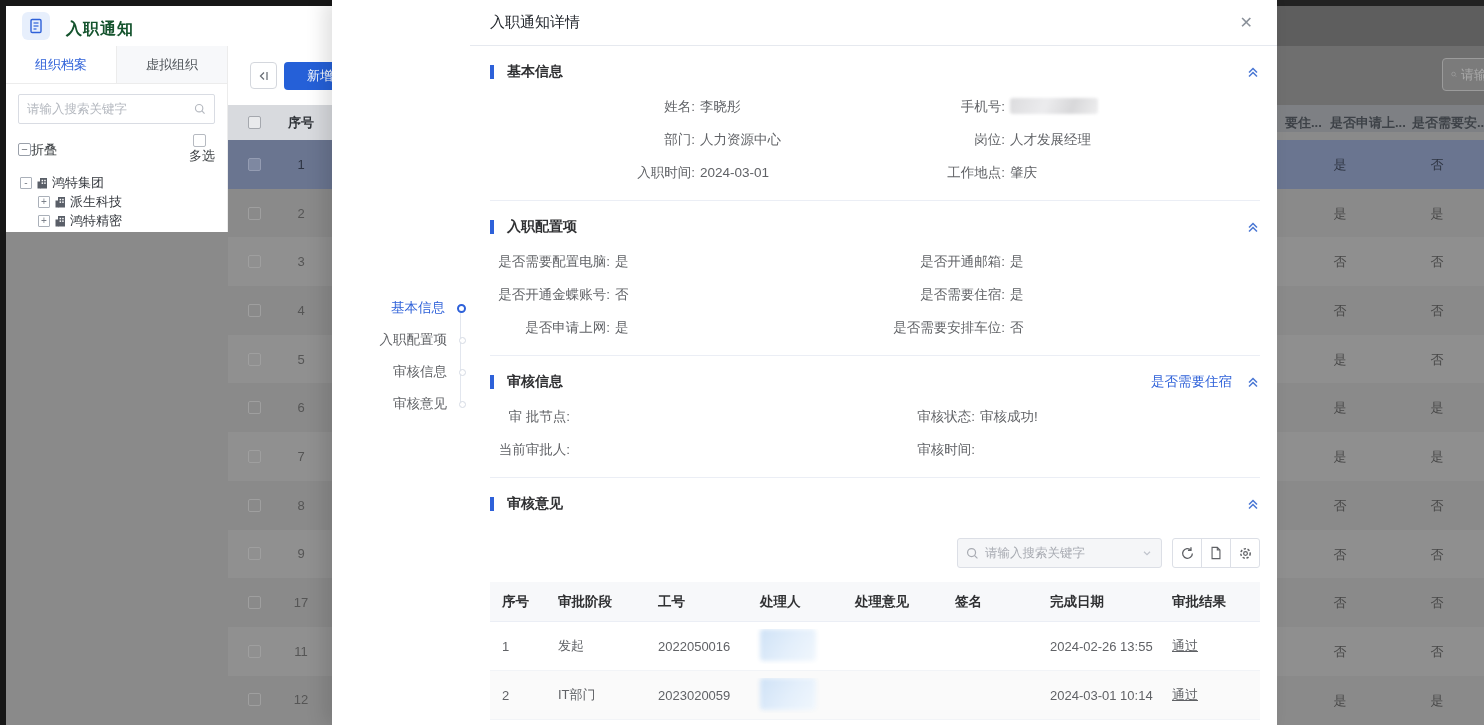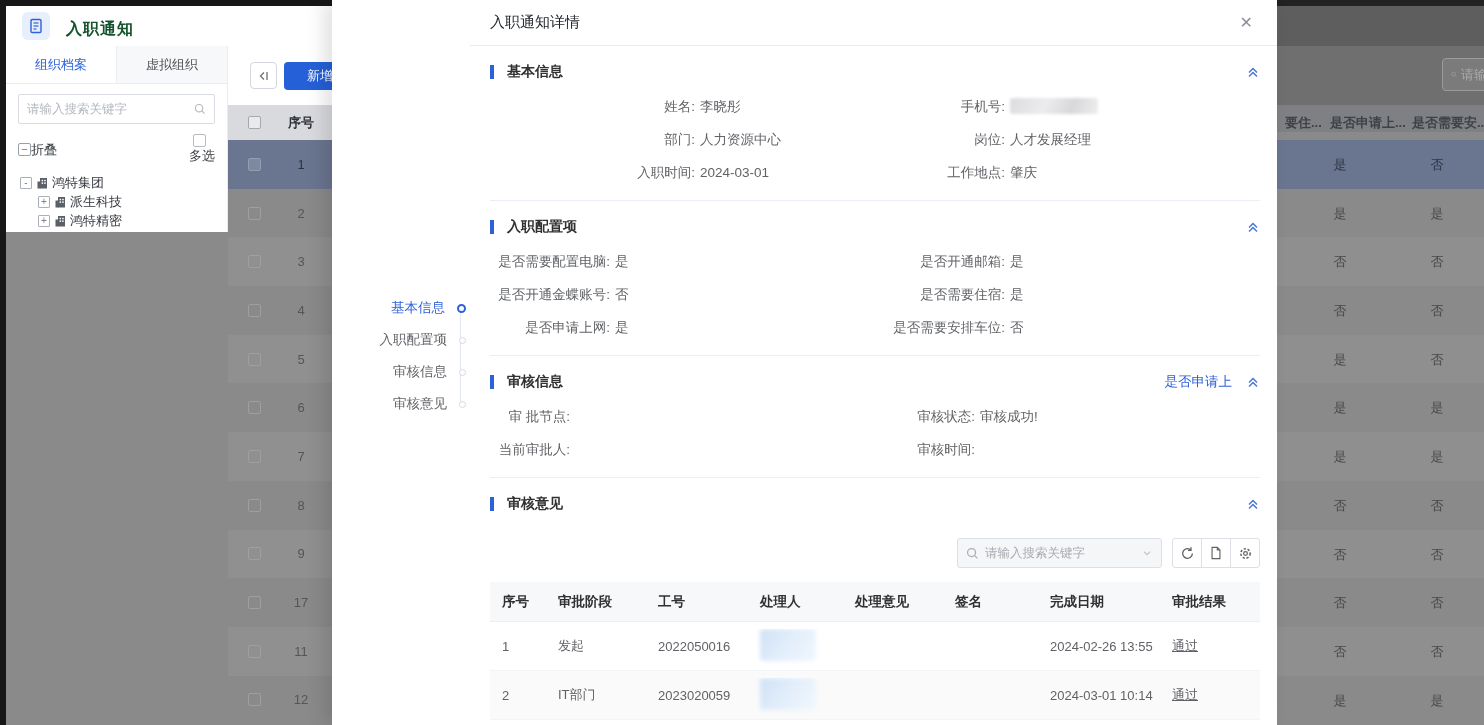--- a/index.html
+++ b/index.html
@@ -458,21 +458,21 @@
               <span class="val">否</span>
             </div>
           </div>
       </div>
 
       <div class="section sec-audit">
         <div class="sec-head">
           <span class="marker"></span>
           <span class="sec-title">审核信息</span>
           <span class="sec-actions">
-            <span class="flow-link">是否申请上</span>
+            <span class="flow-link">是否需要住宿</span>
             <span class="chev-up">
               <svg width="14" height="14" viewBox="0 0 14 14">
                   <polyline points="3,7.5 7,3.5 11,7.5" fill="none" stroke="#4a77d4" stroke-width="1.5"></polyline>
                   <polyline points="3,11.5 7,7.5 11,11.5" fill="none" stroke="#4a77d4" stroke-width="1.5"></polyline>
                 </svg>
             </span>
           </span>
         </div>
         <div class="fields">
             <div class="field c1">

